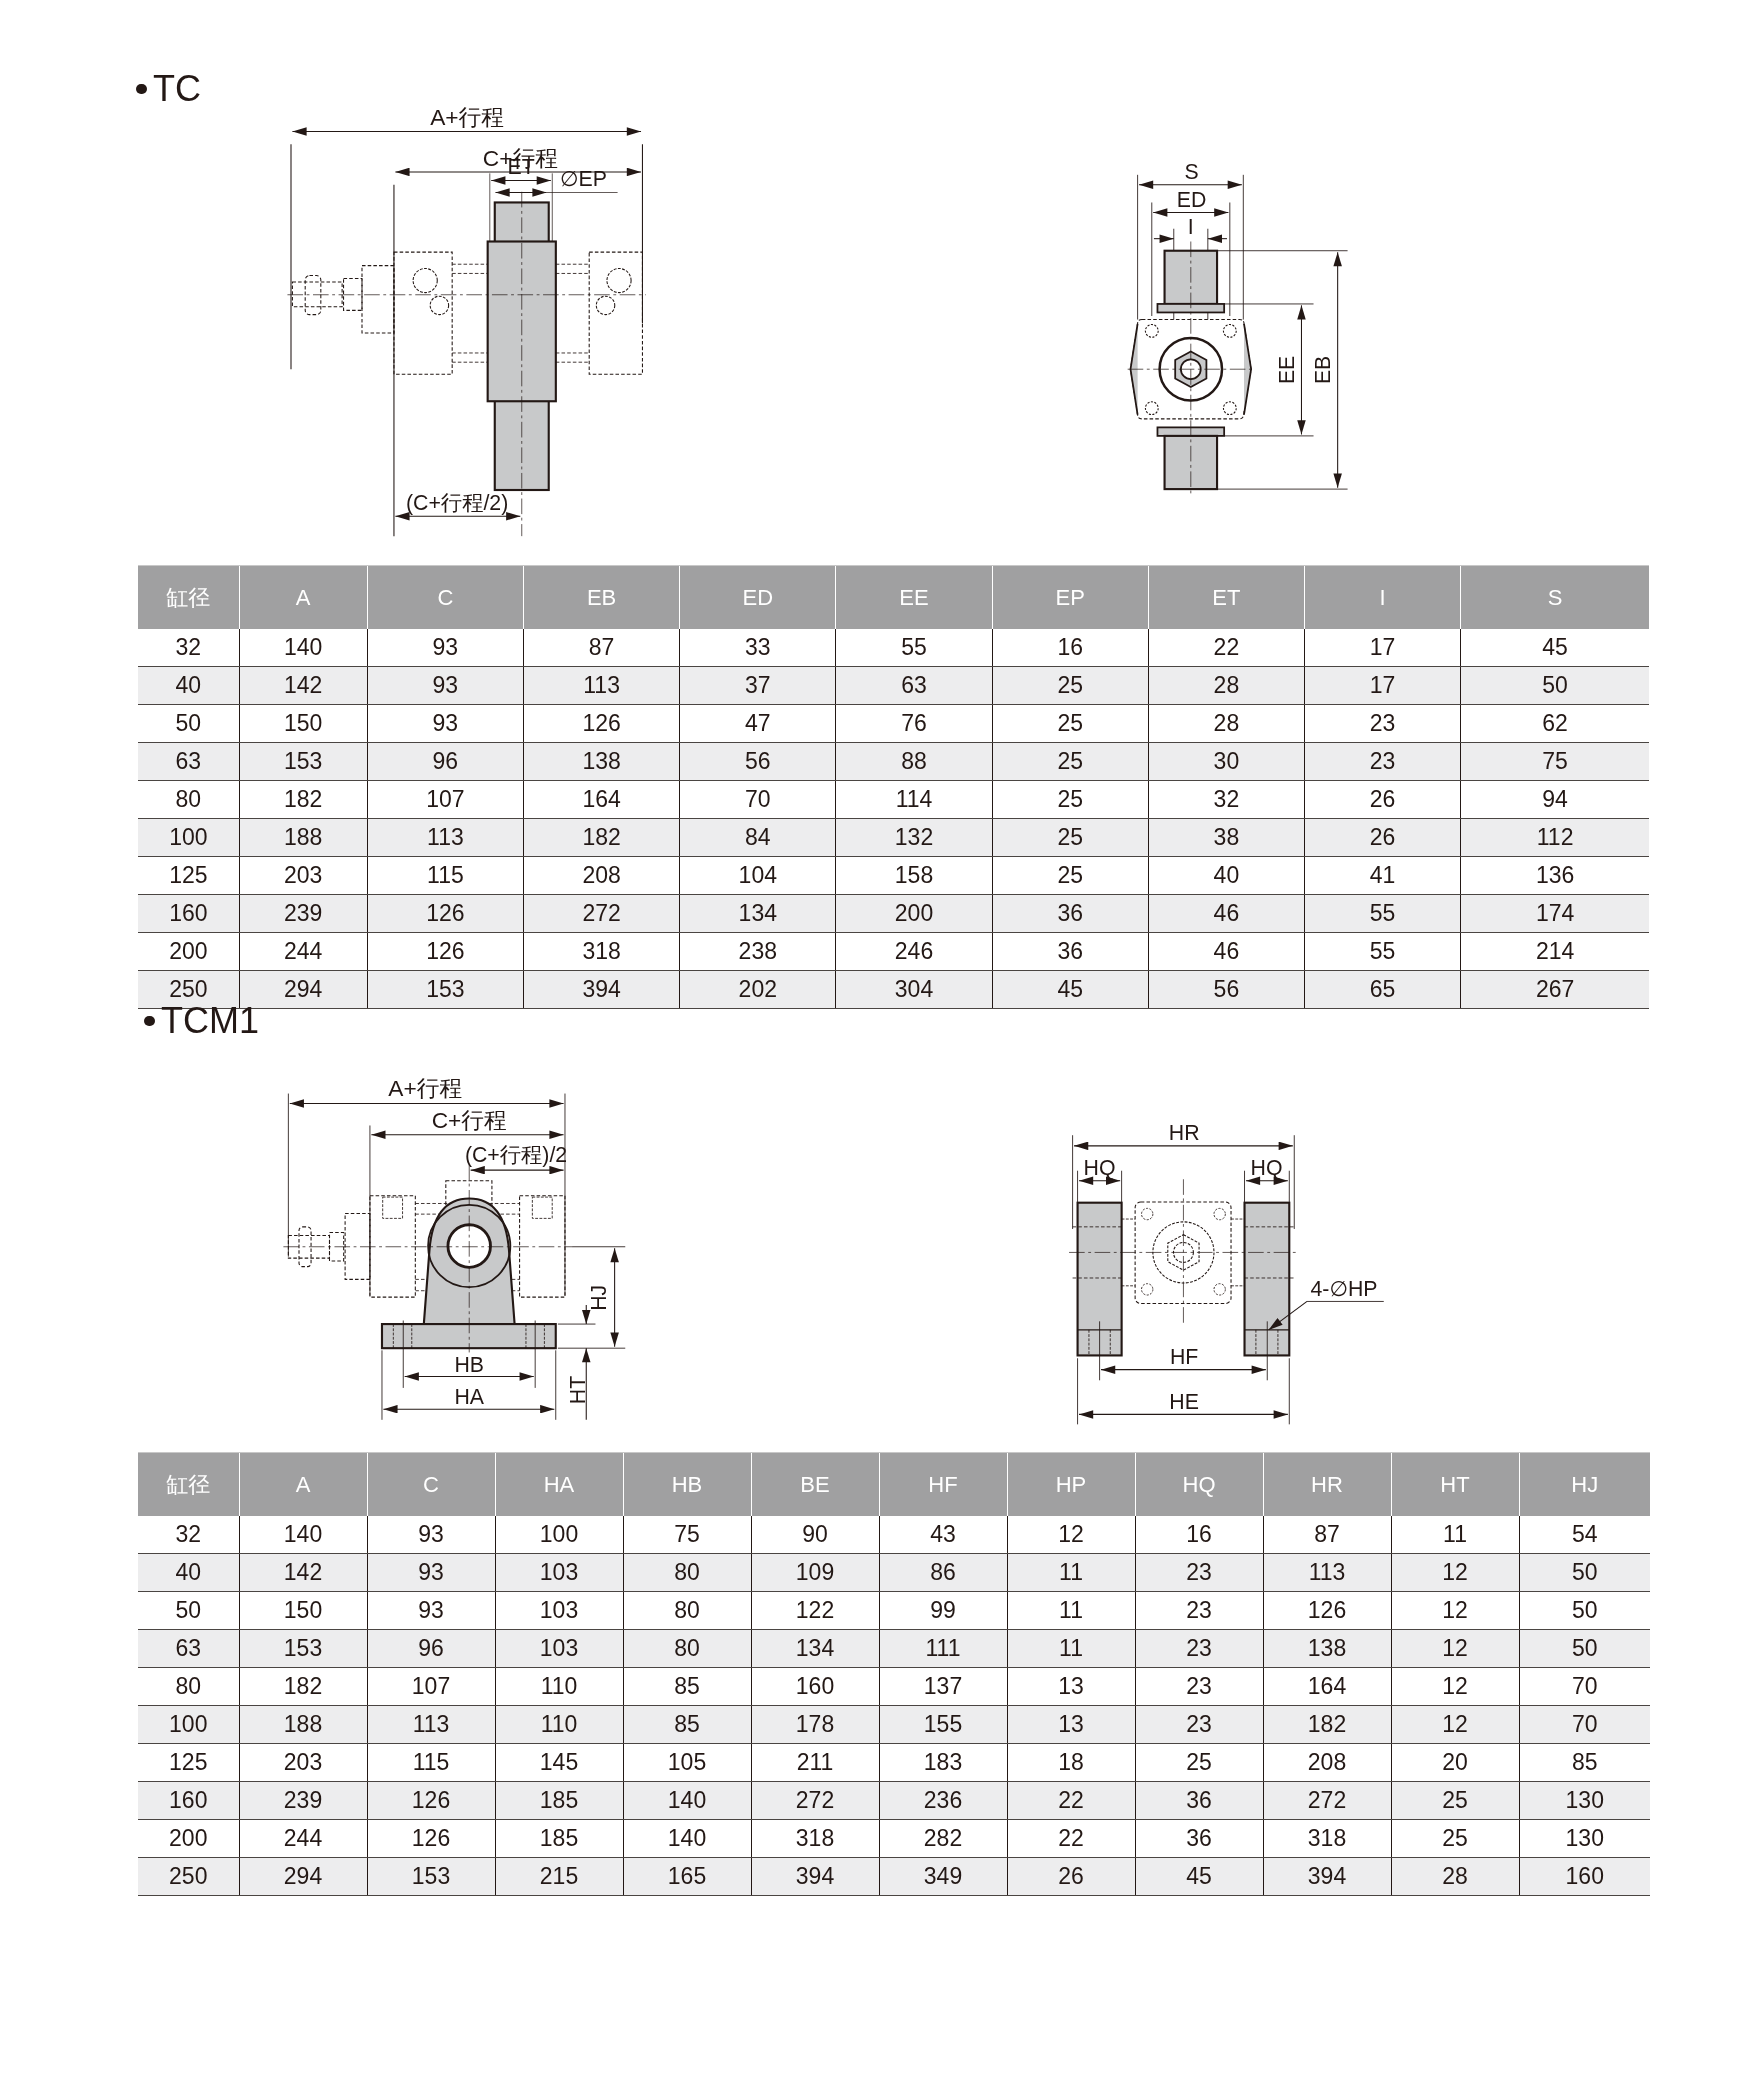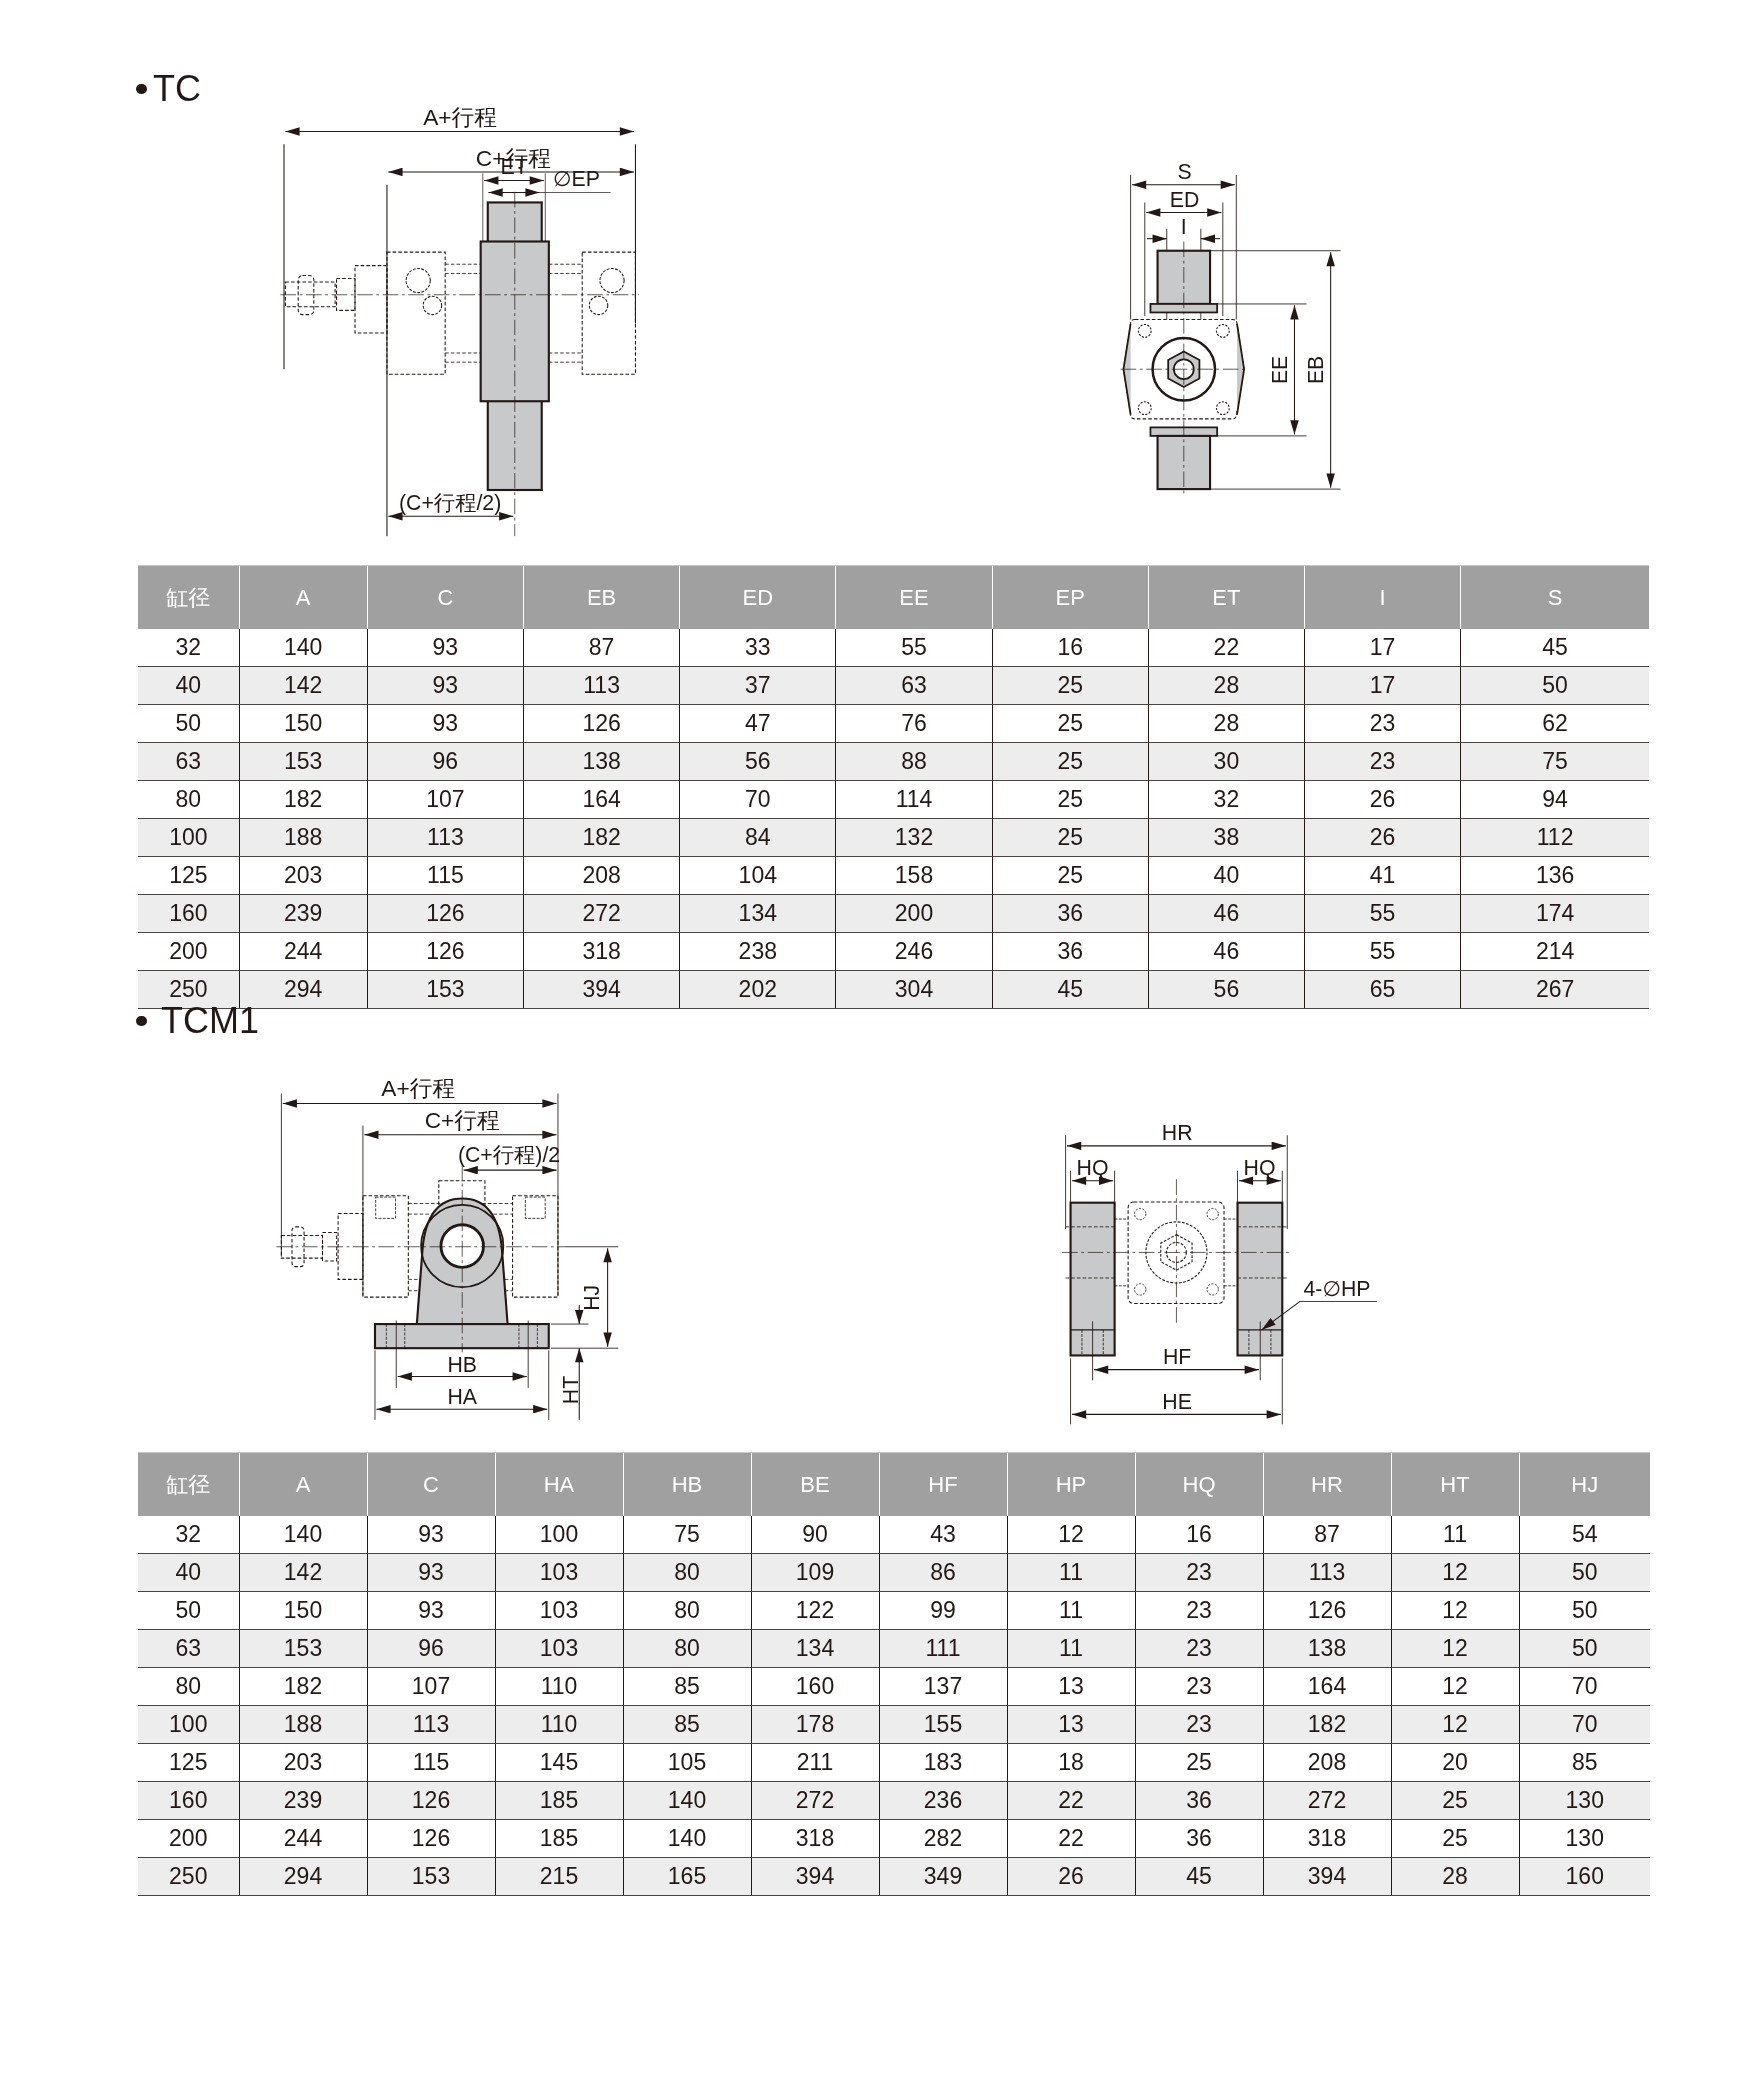--- a/index.html
+++ b/index.html
@@ -8,21 +8,21 @@
     font-family: "Liberation Sans", "DejaVu Sans", sans-serif; color: #231815;
   }
   .section-title {
     position: absolute; font-size: 36px; line-height: 34px; color: #231815;
     display: flex; align-items: center;
   }
   .section-title .dot {
     display: inline-block; width: 10.7px; height: 10.7px; border-radius: 50%;
     background: #231815; margin-right: 6.4px;
   }
-  .drawing { position: absolute; }
+  .drawing { position: absolute; margin-left: 7px; }
   .drawing svg { display: block; overflow: visible; }
   .dim-text {
     font-family: "Liberation Sans", "DejaVu Sans", sans-serif;
     fill: #231815;
   }
   table.spec {
     position: absolute; border-collapse: collapse; table-layout: fixed;
     font-family: "Liberation Sans", "DejaVu Sans", sans-serif;
   }
   table.spec th {
@@ -304,21 +304,21 @@
         <td>202</td>
         <td>304</td>
         <td>45</td>
         <td>56</td>
         <td>65</td>
         <td>267</td>
       </tr>
     </tbody>
 </table>
 
-<div class="section-title" style="left:136px; top:1004px;gap:8px;">
+<div class="section-title" style="left:144px; top:1004px;">
   <span class="dot"></span>
   <span>TCM1</span>
 </div>
 
 <div class="drawing" style="left:249px; top:1051px;">
   <svg width="469" height="383" viewBox="0 0 660 540">
     <defs>
       <marker id="arr3" viewBox="0 0 10 6" refX="10" refY="3" markerWidth="14" markerHeight="8" orient="auto-start-reverse">
         <path d="M0,0 L10,3 L0,6 z" fill="#231815"></path>
       </marker>

